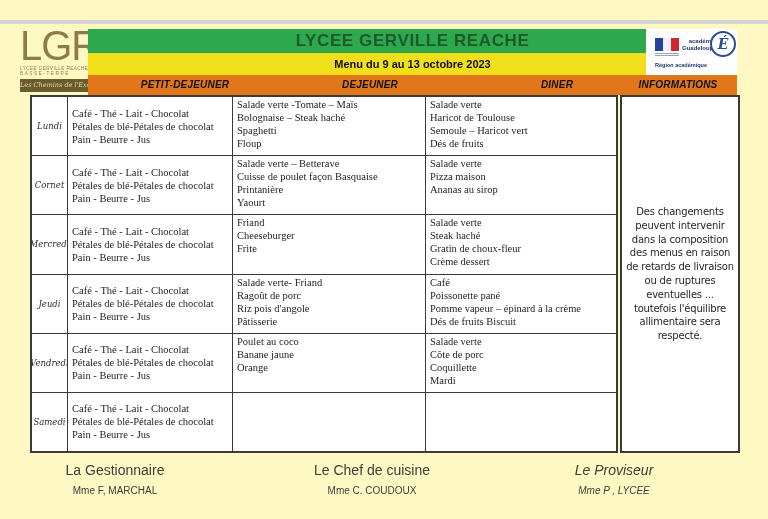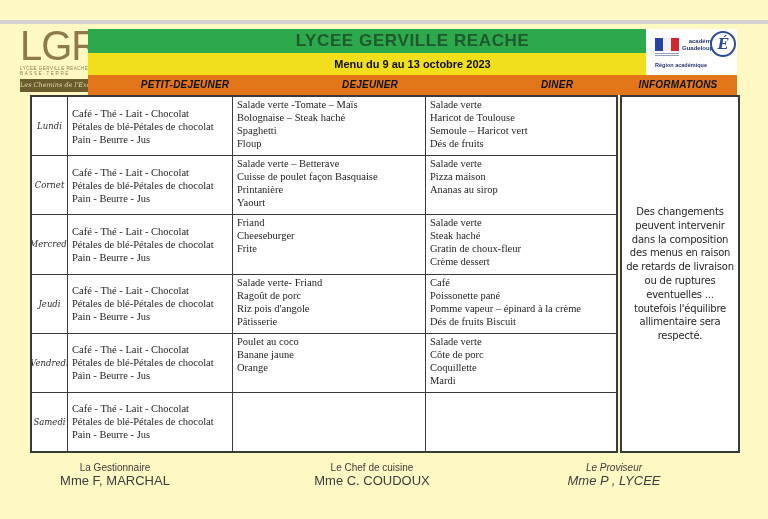--- a/index.html
+++ b/index.html
@@ -100,22 +100,22 @@
     border:2px solid #3a3a3a; background:#fff;
     display:flex; align-items:center; justify-content:center;
   }
   .info-text {
     font-family:"DejaVu Sans", sans-serif; font-size:10px; line-height:1.38;
     color:#262626; text-align:center; padding:0 4px; letter-spacing:-0.2px;
   }
 
   
   .sig { position:absolute; transform:translateX(-50%); text-align:center; color:#3d3d3d; }
-  .sig .role { font-size:10px; }
-  .sig .name { font-size:13px; }
+  .sig .role { font-size:14px; }
+  .sig .name { font-size:10px; margin-top:7px; }
   .sig1 { left:115px; top:462px; }
   .sig2 { left:372px; top:462px; }
   .sig3 { left:614px; top:462px;font-style:italic; }
 </style>
 </head>
 <body>
 
 <div class="page">
   <div class="scan-strip"></div>
 

